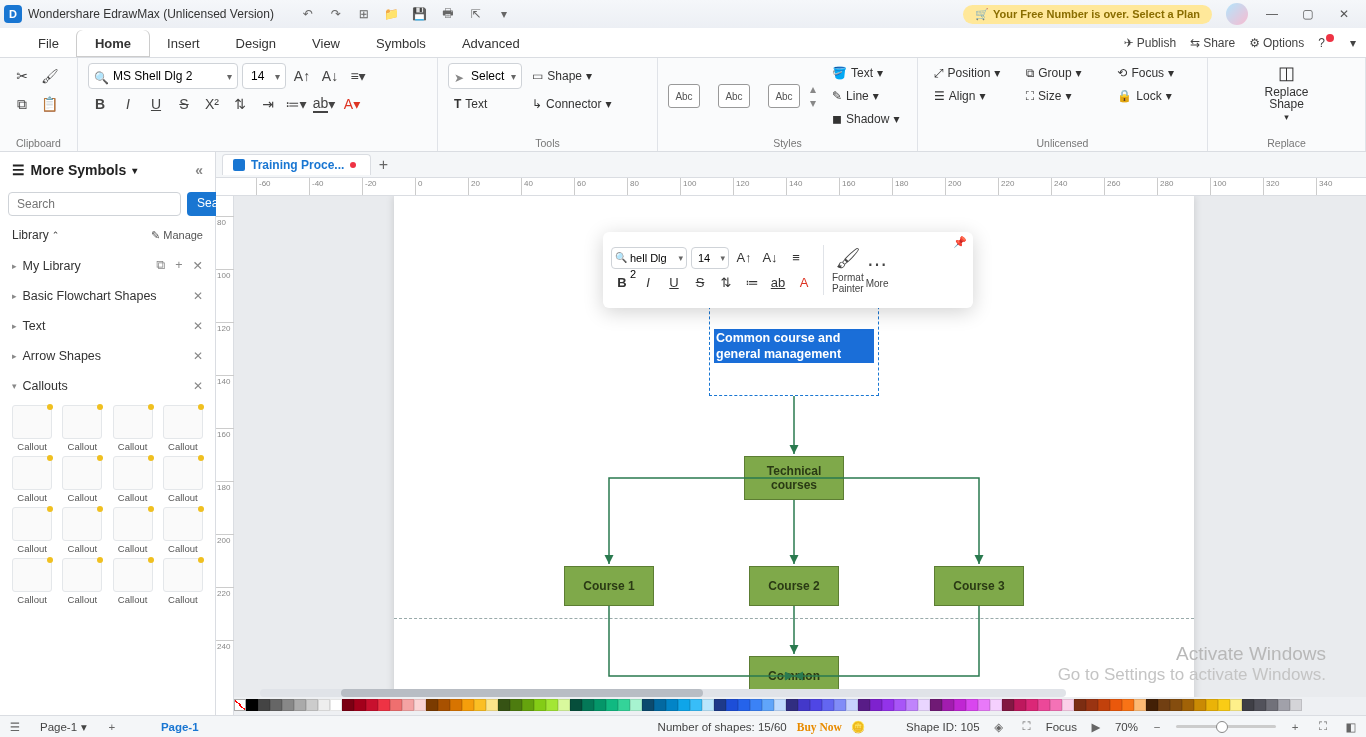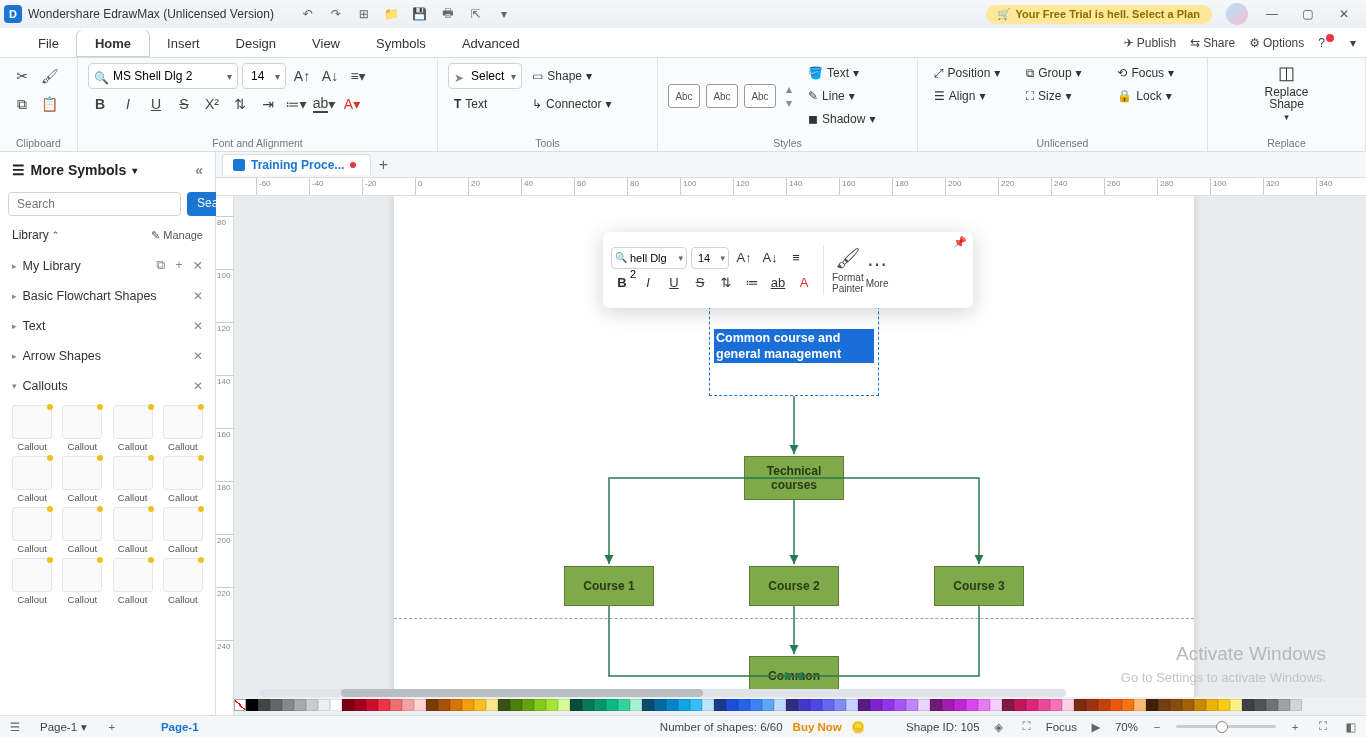--- a/index.html
+++ b/index.html
@@ -30,21 +30,21 @@
 .rrow { display:flex; align-items:center; gap:4px; height:28px; }
 .ricon { width:24px; height:24px; display:flex; align-items:center; justify-content:center; color:#444; border-radius:4px; cursor:pointer; font-size:14px;}
 .sel-dd { border:1px solid #cfd3d8; border-radius:4px; padding:2px 18px 2px 24px; font-size:12px; background:#fff; position:relative; height:26px; line-height:20px; }
 .sel-dd::after { content:'▾'; position:absolute; right:5px; top:3px; font-size:10px; color:#666; }
 .sel-dd .sicon { position:absolute; left:5px; top:4px; font-size:12px; color:#888; }
 .font-dd { width:150px; }
 .size-dd { width:44px; padding-left:8px; }
 .rbtn-big { display:flex; flex-direction:column; align-items:center; justify-content:center; padding:4px 8px; gap:2px; cursor:pointer; border-radius:4px; font-size:12px; color:#333; height:60px;}
 .rbtn-med { display:flex; align-items:center; gap:4px; padding:2px 6px; font-size:12px; color:#333; cursor:pointer; border-radius:4px; height:22px;}
 .shape-swatch { width:32px; height:24px; border:1px solid #999; border-radius:3px; display:flex; align-items:center; justify-content:center; font-size:10px; color:#555; background:#fff;}
-.shape-row { display:flex; gap:6px;}
+.shape-row { display:flex; gap:18px;}
 
 
 .main { display:flex; height:calc(737px - 28px - 30px - 94px - 22px); }
 .sidebar { width:216px; border-right:1px solid #dadde2; display:flex; flex-direction:column; background:#fff; }
 .side-hdr { padding:10px 12px; display:flex; align-items:center; font-size:14px; font-weight:600; color:#222; gap:6px;}
 .side-collapse { margin-left:auto; color:#888; font-size:14px; cursor:pointer;}
 .side-search { display:flex; padding:4px 8px; gap:6px; }
 .side-search input { flex:1; border:1px solid #cfd3d8; border-radius:4px; padding:4px 8px; font-size:12px;}
 .side-search .sbtn { background:#1976d2; color:#fff; border-radius:4px; padding:4px 10px; font-size:12px; cursor:pointer;}
 .lib-row { display:flex; align-items:center; padding:8px 12px; font-size:12px; color:#333; }
@@ -99,27 +99,27 @@
 .colorstrip { position:absolute; left:234px; right:8px; bottom:22px; height:16px; display:flex; gap:0; }
 .colorstrip .c { flex:0 0 12px; height:12px; border:1px solid rgba(0,0,0,.1);}
 .colorstrip .nofill{flex:0 0 12px;height:12px;background:linear-gradient(45deg,#fff 45%,red 45%,red 55%,#fff 55%);border:1px solid #aaa;}
 
 
 .statusbar { height:22px; background:#f4f6f8; border-top:1px solid #dadde2; display:flex; align-items:center; font-size:11.5px; color:#444; padding:0 6px; gap:10px; position:absolute; bottom:0; left:0; right:0;}
 .statusbar .sicon{width:18px;height:18px;display:flex;align-items:center;justify-content:center;color:#666;cursor:pointer;}
 .statusbar .sdd{display:flex;align-items:center;gap:4px;padding:2px 6px;border-radius:3px;cursor:pointer;}
 .pgname{color:#1976d2;font-weight:600;}
 .statusbar .grow{flex:1;}
-.buy{color:#e88b00;font-weight:600;}
+.buy{color:#e88b00;font-weight:600;font-family:Liberation Serif, serif;}
 .zoom-slider{width:100px;height:3px;background:#ccc;border-radius:2px;position:relative;}
 .zoom-slider::before{content:'';position:absolute;left:40%;top:-4px;width:10px;height:10px;border-radius:50%;background:#fff;border:1px solid #888;}
 
 
 .wm{position:absolute;right:40px;bottom:50px;color:#b8b8b8;font-size:19px;z-index:4;user-select:none;}
-.wm2{position:absolute;right:40px;bottom:30px;color:#c4c4c4;font-size:13px;z-index:4;}
+.wm2{position:absolute;right:40px;bottom:30px;color:#c4c4c4;font-size:17px;z-index:4;}
 
 
 .hscroll{position:absolute;left:260px;right:300px;bottom:40px;height:8px;background:#e0e3e8;border-radius:4px;}
 .hscroll .thumb{position:absolute;left:10%;width:45%;height:8px;background:#b8bdc4;border-radius:4px;}
 </style>
 </head>
 <body>
 
 <svg width="0" height="0" style="position:absolute">
     <defs>
@@ -135,21 +135,21 @@
   <div style="width:20px"></div>
   <div class="tbtn">↶</div>
   <div class="tbtn">↷</div>
   <div class="tbtn">⊞</div>
   <div class="tbtn">📁</div>
   <div class="tbtn">💾</div>
   <div class="tbtn">🖶</div>
   <div class="tbtn">⇱</div>
   <div class="tbtn">▾</div>
   <div class="spacer"></div>
-  <div class="trial-banner">🛒 <span>Your Free Trial is hell. Select a Plan</span></div>
+  <div class="trial-banner">🛒 <span>Your Free Number is over. Select a Plan</span></div>
   <div class="avatar-circ"></div>
   <div class="wbtn">—</div>
   <div class="wbtn">▢</div>
   <div class="wbtn">✕</div>
 </div>
 
 <div class="menutabs">
   <div class="mtab">File</div>
   <div class="mtab active">Home</div>
   <div class="mtab">Insert</div>
@@ -193,21 +193,20 @@
       <div class="ricon" style="font-style:italic">I</div>
       <div class="ricon" style="text-decoration:underline">U</div>
       <div class="ricon" style="text-decoration:line-through">S</div>
       <div class="ricon">X²</div>
       <div class="ricon">⇅</div>
       <div class="ricon">⇥</div>
       <div class="ricon">≔▾</div>
       <div class="ricon"><span style="border-bottom:2px solid currentColor">ab</span>▾</div>
       <div class="ricon" style="color:#d32">A▾</div>
     </div>
-    <div class="glabel">Font and Alignment</div>
   </div>
 
   <div class="rgroup" style="width:220px">
     <div class="rrow">
       <div class="sel-dd" style="width:74px;padding-left:22px"><span class="sicon">➤</span><span>Select</span></div>
       <div class="rbtn-med">▭ <span>Shape</span> ▾</div>
     </div>
     <div class="rrow">
       <div class="rbtn-med" style="width:74px">
           <b>T</b> 
@@ -645,21 +644,21 @@
     <div class="c" style="background: rgb(212, 212, 216);"></div>
   </div>
 
 <div class="statusbar">
   <div class="sicon">☰</div>
   <div class="sdd"><span>Page-1</span> ▾</div>
   <div class="sicon">+</div>
   <div style="width:20px"></div>
   <div class="pgname">Page-1</div>
   <div class="grow"></div>
-  <div>Number of shapes: 6/60</div>
+  <div>Number of shapes: 15/60</div>
   <div class="buy">Buy Now</div>
   <span>🪙</span>
   <div style="width:20px"></div>
   <div>Shape ID: 105</div>
   <div class="sicon">◈</div>
   <div class="sicon">⛶</div>
   <div>Focus</div>
   <div class="sicon">▶</div>
   <div>70%</div>
   <div class="sicon">−</div>

